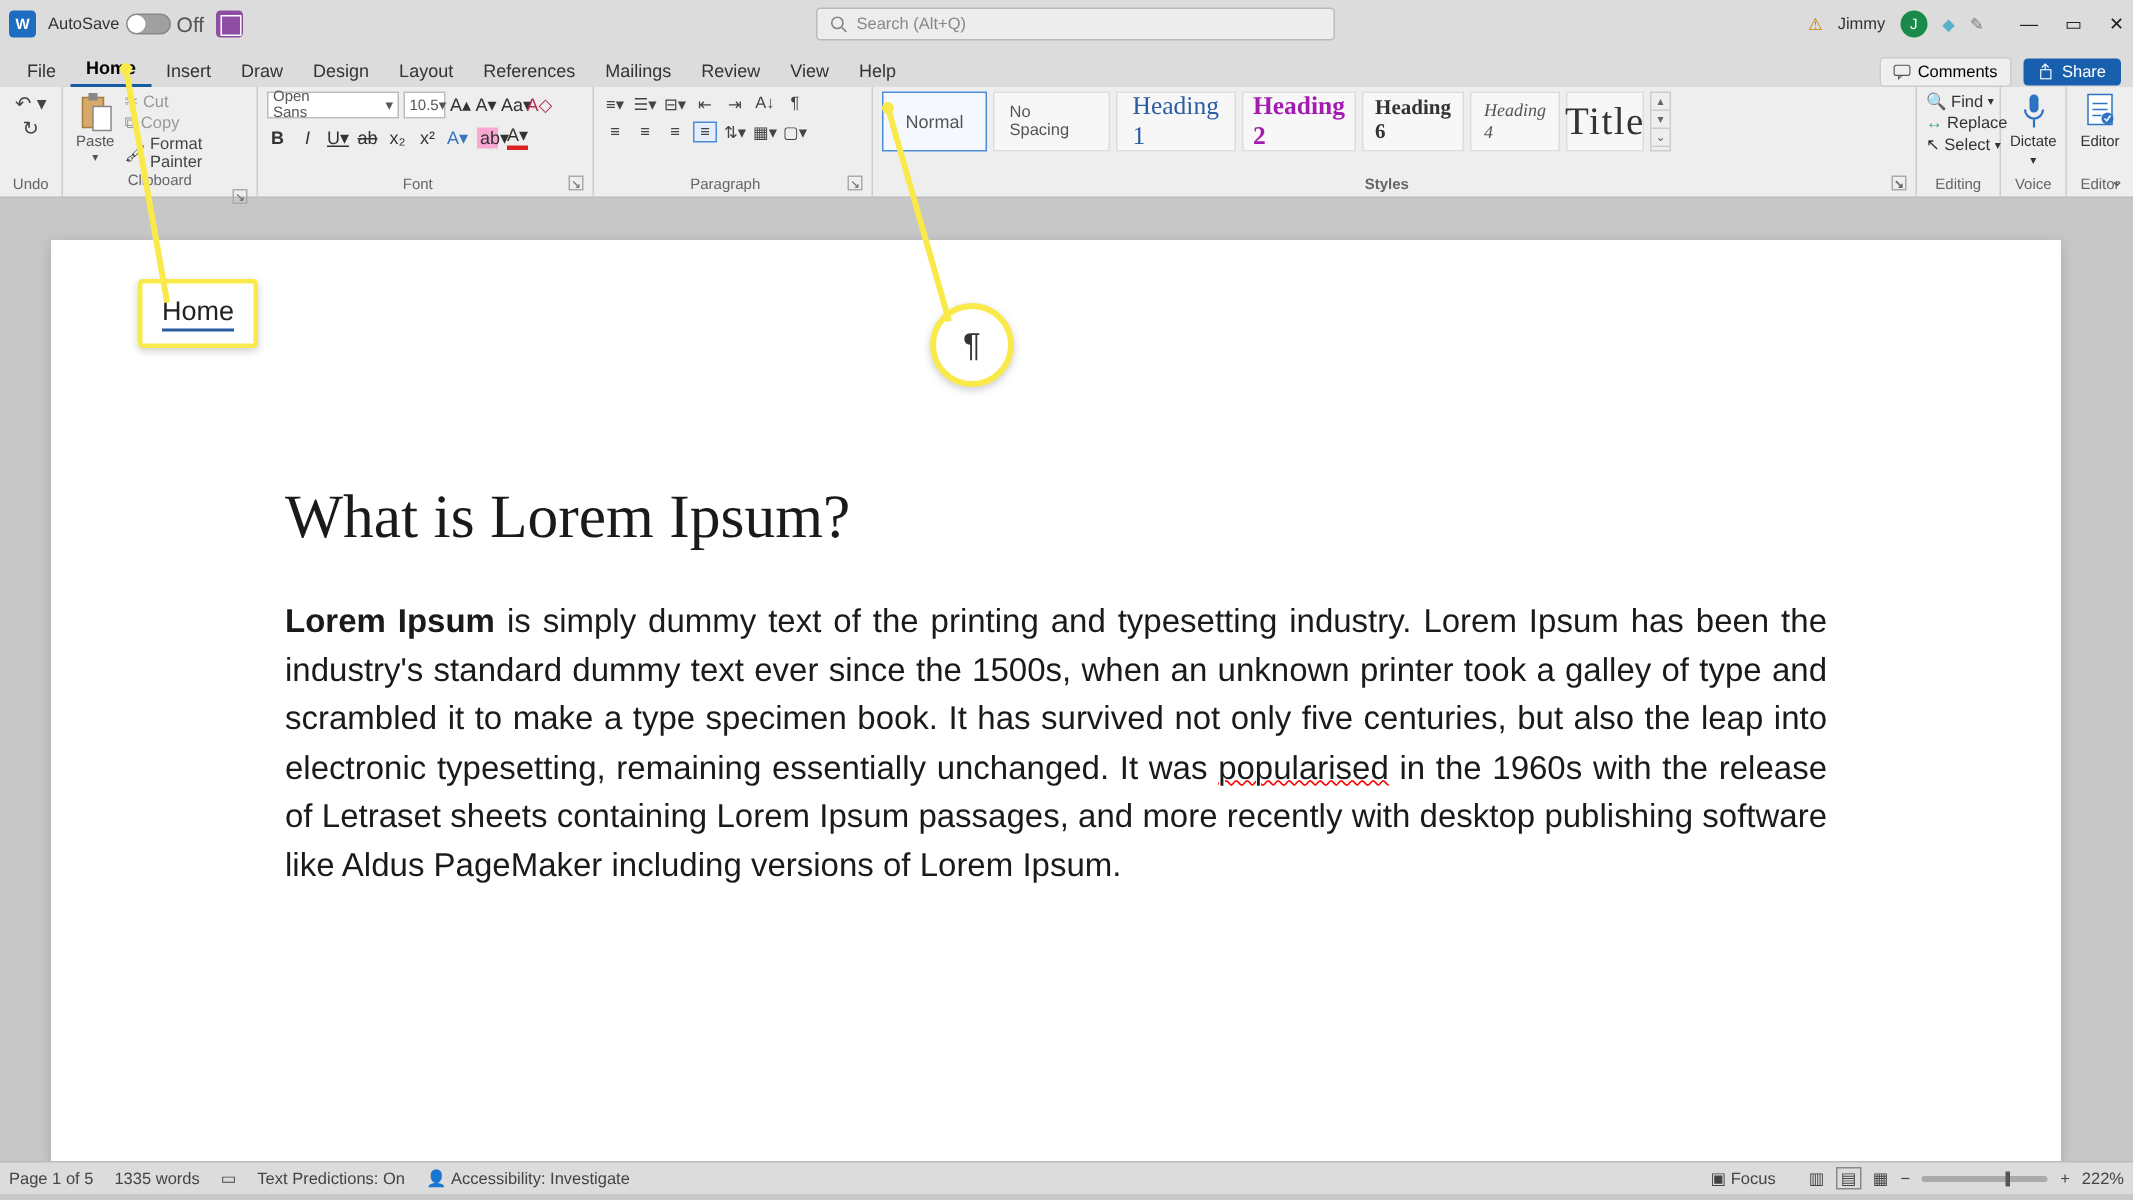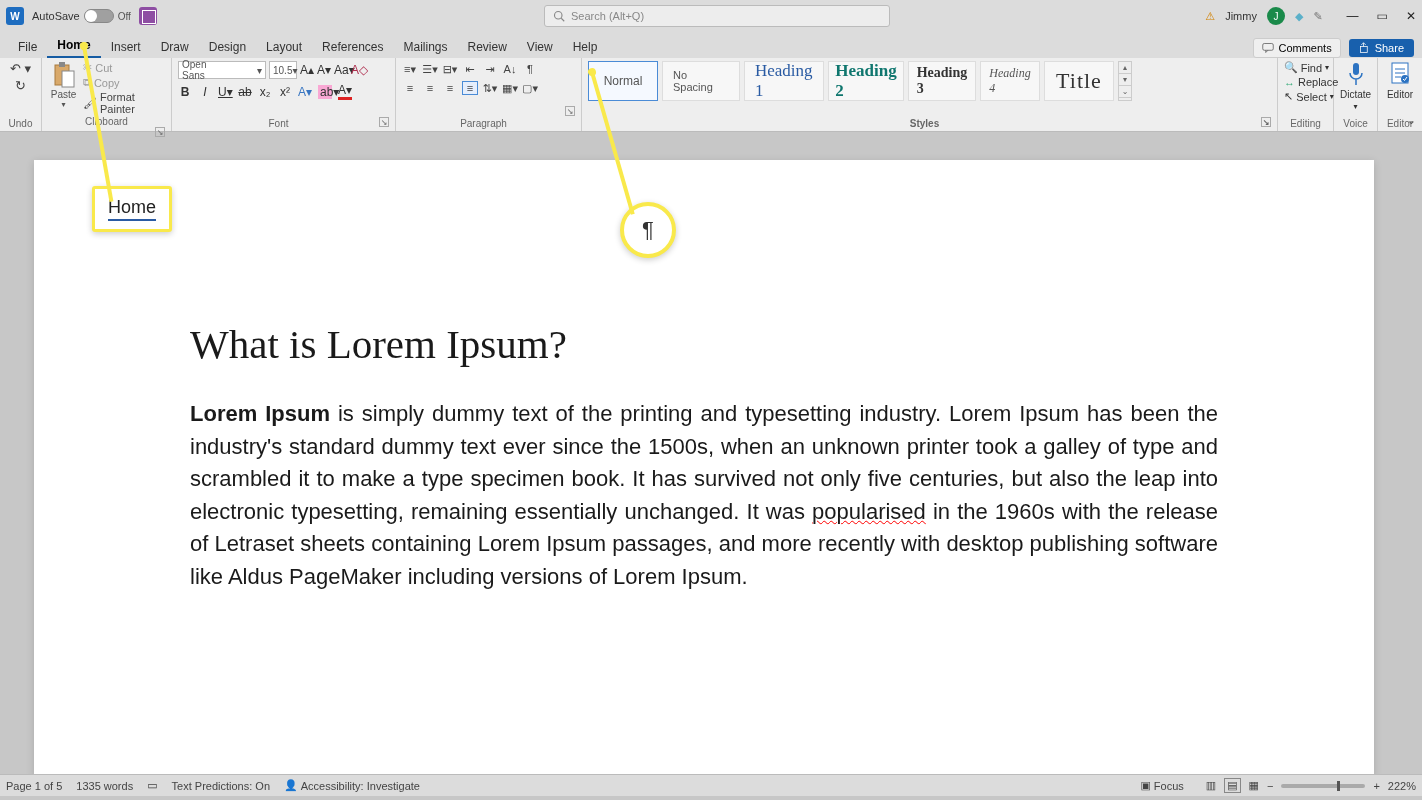--- a/index.html
+++ b/index.html
@@ -3,21 +3,21 @@
 <meta charset="utf-8">
 <style>
 * { margin: 0; padding: 0; box-sizing: border-box; font-family: "Segoe UI", Arial, sans-serif; }
 body { background: #c7c7c7; width: 1422px; height: 800px; overflow: hidden; position: relative; }
 
 .titlebar { background: #dcdcdc; height: 32px; display: flex; align-items: center; padding: 0 6px; font-size: 11px; color: #333; }
 .titlebar .word-icon { width: 18px; height: 18px; background: #1e6dc0; color: #fff; border-radius: 3px; display: flex; align-items: center; justify-content: center; font-weight: bold; font-size: 10px; margin-right: 8px; }
 .titlebar .autosave-label { margin-right: 4px; }
 .titlebar .autosave-toggle { width: 30px; height: 14px; background: #a0a0a0; border: 1px solid #888; border-radius: 8px; position: relative; margin-right: 4px; }
 .titlebar .autosave-toggle::after { content: ''; width: 12px; height: 12px; background: #fff; border-radius: 50%; position: absolute; top: 0; left: 0; }
-.titlebar .autosave-off { font-size: 10px; color: #555; margin-right: 8px; }
+.titlebar .autosave-off { font-size: 14px; color: #555; margin-right: 8px; }
 .titlebar .save-icon { width: 18px; height: 18px; background: #8e4ea3; border-radius: 3px; margin-right: 10px; position:relative;}
 .titlebar .save-icon::after{content:'';position:absolute;top:3px;left:3px;width:12px;height:12px;border:1px solid #fff;}
 .titlebar .doc-title { color: #333; margin-top: 44px; }
 .titlebar .search-box { position: absolute; left: 544px; width: 346px; height: 22px; background: #ededed; border: 1px solid #bbb; border-radius: 3px; display: flex; align-items: center; padding: 0 8px; font-size: 11px; color: #888; }
 .titlebar .search-box svg { margin-right: 6px; }
 .titlebar .right-controls { margin-left: auto; display: flex; align-items: center; gap: 10px; }
 .titlebar .warn-icon { color: #d28100; }
 .titlebar .user-name { font-size: 11px; }
 .titlebar .avatar { width: 18px; height: 18px; background: #1a8a4a; border-radius: 50%; color: #fff; display: flex; align-items: center; justify-content: center; font-size: 10px; }
 .titlebar .win-controls { display: flex; gap: 18px; margin-left: 14px; color: #222; font-size: 12px; }
@@ -60,24 +60,24 @@
 .para-group .row { display:flex; gap:4px; align-items:center;}
 .para-group .ib { width:16px; height:14px; display:flex; align-items:center; justify-content:center; font-size:11px; color:#444;}
 .para-group .pilcrow-btn { width:16px; height:16px; color:#444; display:flex; align-items:center; justify-content:center;}
 
 .styles-group { flex:1; min-width:300px; }
 .styles-row { display:flex; gap:4px; align-items:stretch; height:40px;}
 .style-item { border:1px solid transparent; padding:4px 10px; display:flex; align-items:center; justify-content:center; font-size:13px; background:#f7f7f7; border:1px solid #ddd;}
 .style-item.normal { border:1px solid #4a8bd6; background:#f5f9ff; font-size:12px; width:70px;}
 .style-item.nospacing { font-size:11px; width:78px;}
 .style-item.h1 { font-family: Georgia, serif; font-size:17px; color:#2a5ba3; width:80px;}
-.style-item.h2 { font-family: Georgia, serif; font-size:17px; font-weight:bold; color:#0f766e; width:76px;}
+.style-item.h2 { font-family: Georgia, serif; font-size:17px; font-weight:bold; color:#a21caf; width:76px;}
 .style-item.h3 { font-family: Georgia, serif; font-size:14px; font-weight:bold; color:#333; width:68px;}
 .style-item.h4 { font-family: Georgia, serif; font-size:12px; font-style:italic; color:#555; width:60px;}
-.style-item.title { font-family: Georgia, serif; font-size:22px; color:#333; width:70px; letter-spacing:1px;}
+.style-item.title { font-family: Georgia, serif; font-size:26px; color:#333; width:52px; letter-spacing:1px;}
 .style-scroll { display:flex; flex-direction:column; border:1px solid #ccc; width:14px;}
 .style-scroll div{height:12px;border-bottom:1px solid #ccc;display:flex;align-items:center;justify-content:center;font-size:8px;color:#666;}
 
 .editing-group { width: 56px; }
 .editing-group .erow { display:flex; align-items:center; gap:3px; font-size:11px; color:#333;}
 
 .voice-group, .editor-group { width: 44px; }
 .big-btn { display:flex; flex-direction:column; align-items:center; gap:2px; font-size:10px; color:#333;}
 .big-btn svg { }
 
@@ -256,33 +256,33 @@
         <span class="ib">≡</span>
         <span class="ib">≡</span>
         <span class="ib">≡</span>
         <span class="ib" style="border:1px solid #4a8bd6;background:#e5eefc;">≡</span>
         <span class="ib">⇅▾</span>
         <span class="ib">▦▾</span>
         <span class="ib">▢▾</span>
       </div>
     </div>
     <div style="display:flex;">
-        <div class="group-label" style="flex:1;margin-top:11px;">Paragraph</div>
+        <div class="group-label" style="flex:1;">Paragraph</div>
         <span class="launch">↘</span>
       </div>
   </div>
 
   <div class="group styles-group">
     <div class="group-body">
       <div class="styles-row">
         <div class="style-item normal">Normal</div>
         <div class="style-item nospacing">No Spacing</div>
         <div class="style-item h1">Heading 1</div>
         <div class="style-item h2">Heading 2</div>
-        <div class="style-item h3">Heading 3</div>
+        <div class="style-item h3">Heading 6</div>
         <div class="style-item h4">Heading 4</div>
         <div class="style-item title">Title</div>
         <div class="style-scroll">
             <div>▴</div>
             <div>▾</div>
             <div>⌄</div>
           </div>
       </div>
     </div>
     <div style="display:flex;font-weight:bold;">

